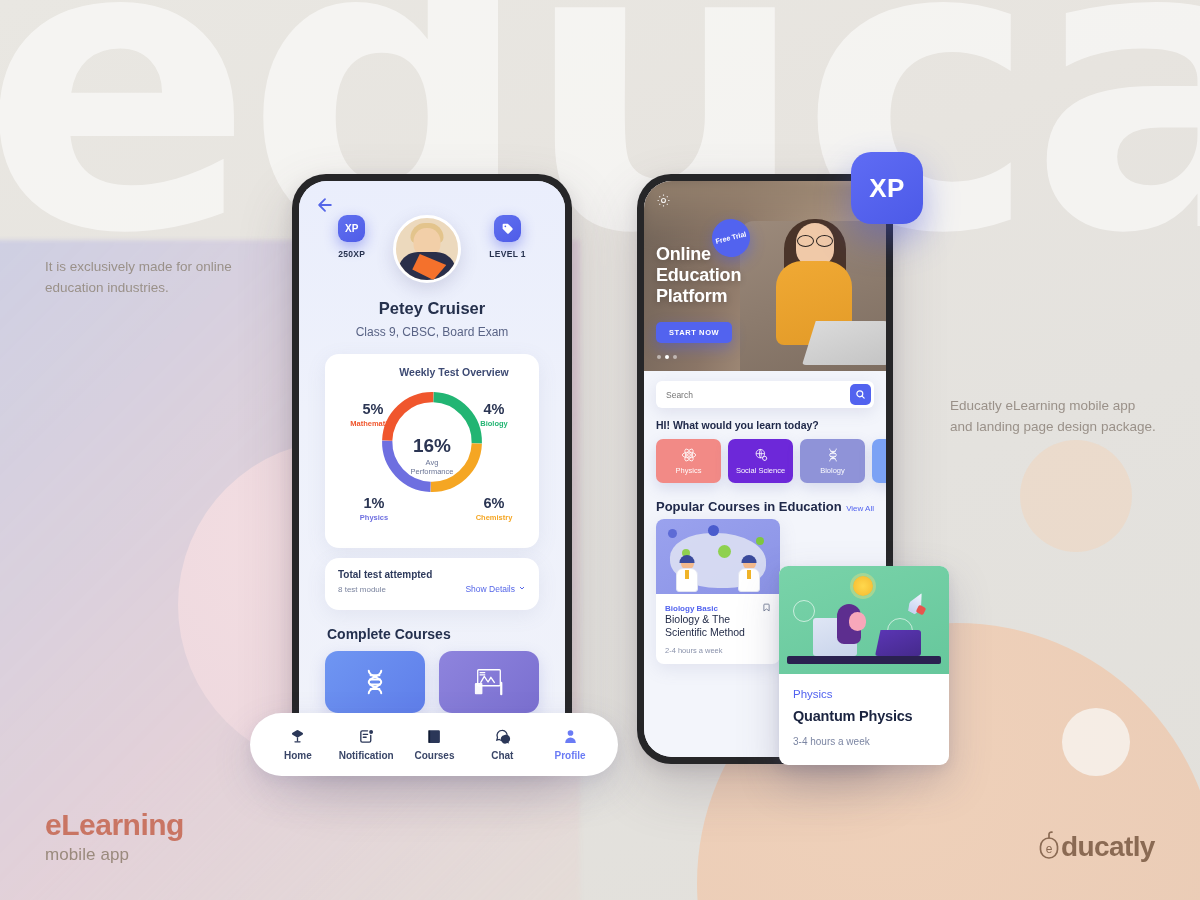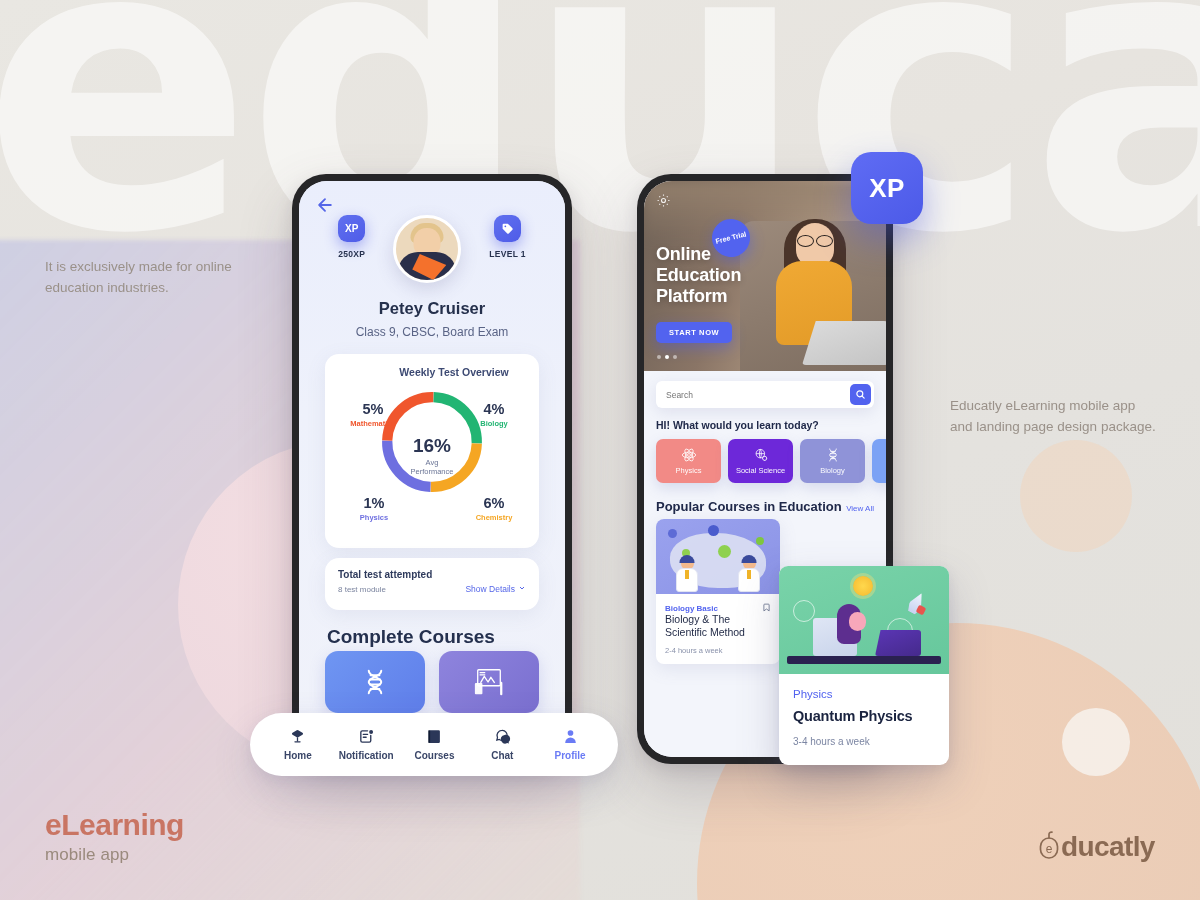--- a/index.html
+++ b/index.html
@@ -153,21 +153,21 @@
   .st-phy  { left: 16px;  bottom: 10px; width: 66px; }
   .st-chem { right: 10px; bottom: 10px; width: 70px; }
 
   #card-total { left: 26px; right: 26px; top: 377px; height: 52px; }
   .tt-title { font-size: 10px; font-weight: 700; color: #2e3a5c; margin: 11px 0 0 13px; }
   .tt-row { display: flex; justify-content: space-between; align-items: center;
     margin: 4px 13px 0 13px; }
   .tt-sub { font-size: 8px; color: #7b849f; }
   .tt-link { font-size: 8.5px; color: #5566e8; font-weight: 500; display: flex; gap: 3px; align-items: flex-start; }
 
-  .sec-h { position: absolute; left: 28px; top: 445px; font-size: 19px;
+  .sec-h { position: absolute; left: 28px; top: 445px; font-size: 14px;
     font-weight: 700; color: #24304e; }
   .courses-row { position: absolute; left: 26px; right: 26px; top: 470px;
     display: flex; gap: 14px; }
   .course-tile { flex: 1; height: 62px; border-radius: 13px;
     display: flex; align-items: center; justify-content: center;
     box-shadow: 0 6px 16px rgba(95,105,200,.22); }
   .ct-blue { background: linear-gradient(135deg,#6f96f2,#5f7eea); }
   .ct-purple { background: linear-gradient(135deg,#8e84dd,#7a6fd0); }
 
   

